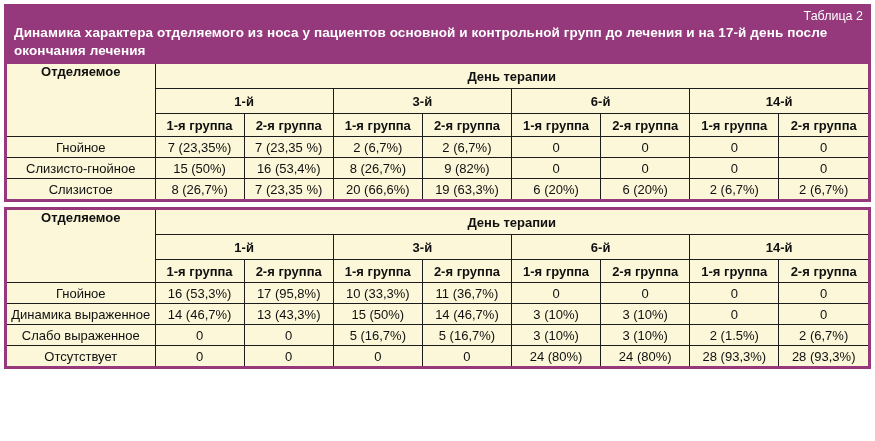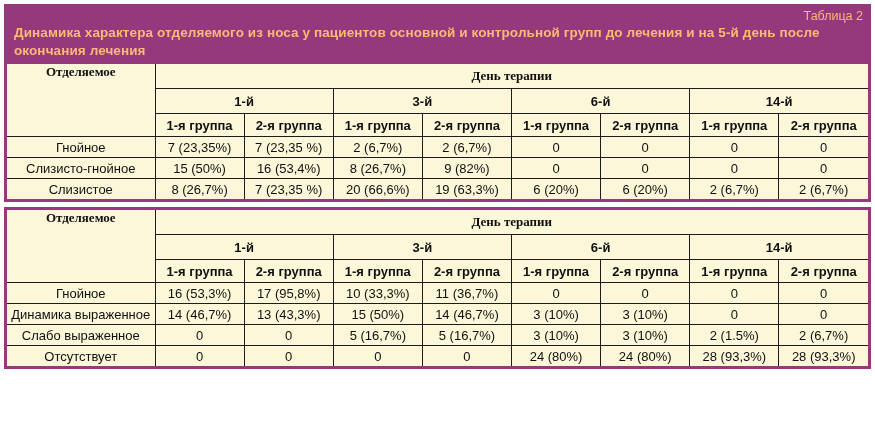--- a/index.html
+++ b/index.html
@@ -19,21 +19,21 @@
   }
   .table-card {
     background: #95387c;
     padding: 3px;
     box-sizing: border-box;
     width: 867px;
     margin-bottom: 5px;
   }
   .title-band {
     background: #95387c;
-    color: #fdba74;
+    color: #ffffff;
     padding: 1px 5px 5px 7px;
   }
   .table-tag {
     text-align: right;
     font-size: 12.5px;
     font-weight: 400;
     line-height: 16px;
   }
   .table-title {
     font-size: 13.5px;
@@ -55,21 +55,21 @@
     padding: 0 3px;
     text-align: center;
     overflow: hidden;
     white-space: nowrap;
   }
   th.discharge-hd {
     vertical-align: top;
     padding-top: 5px;
     font-weight: 700;
   }
-  tr.hd-row-1 th { height: 24px; font-weight: 700; font-family: Liberation Serif, serif; }
+  tr.hd-row-1 th { height: 24px; font-weight: 700; }
   tr.hd-row-2 th { height: 24px; font-weight: 700; }
   tr.hd-row-3 th { height: 22px; font-weight: 700; }
   tr.data-row td { height: 20px; font-weight: 400; }
   td.row-label {
     text-align: left;
     padding-left: 8px;
   }
   
   table.grid tr th:first-child, table.grid tr td:first-child { border-left: none; }
   table.grid tr th:last-child, table.grid tr td:last-child { border-right: none; }
@@ -77,21 +77,21 @@
   table.grid tr:first-child th { border-top: none; }
 </style>
 </head>
 <body>
 
 <div class="page">
 
   <div class="table-card">
     <div class="title-band">
       <div class="table-tag">Таблица 2</div>
-      <div class="table-title">Динамика характера отделяемого из носа у пациентов основной и контрольной групп  до лечения и на 5-й день после окончания лечения</div>
+      <div class="table-title">Динамика характера отделяемого из носа у пациентов основной и контрольной групп  до лечения и на 17-й день после окончания лечения</div>
     </div>
     <table class="grid">
       <colgroup>
         <col class="c0">
           <col>
           <col>
           <col>
           <col>
           <col>
           <col>

